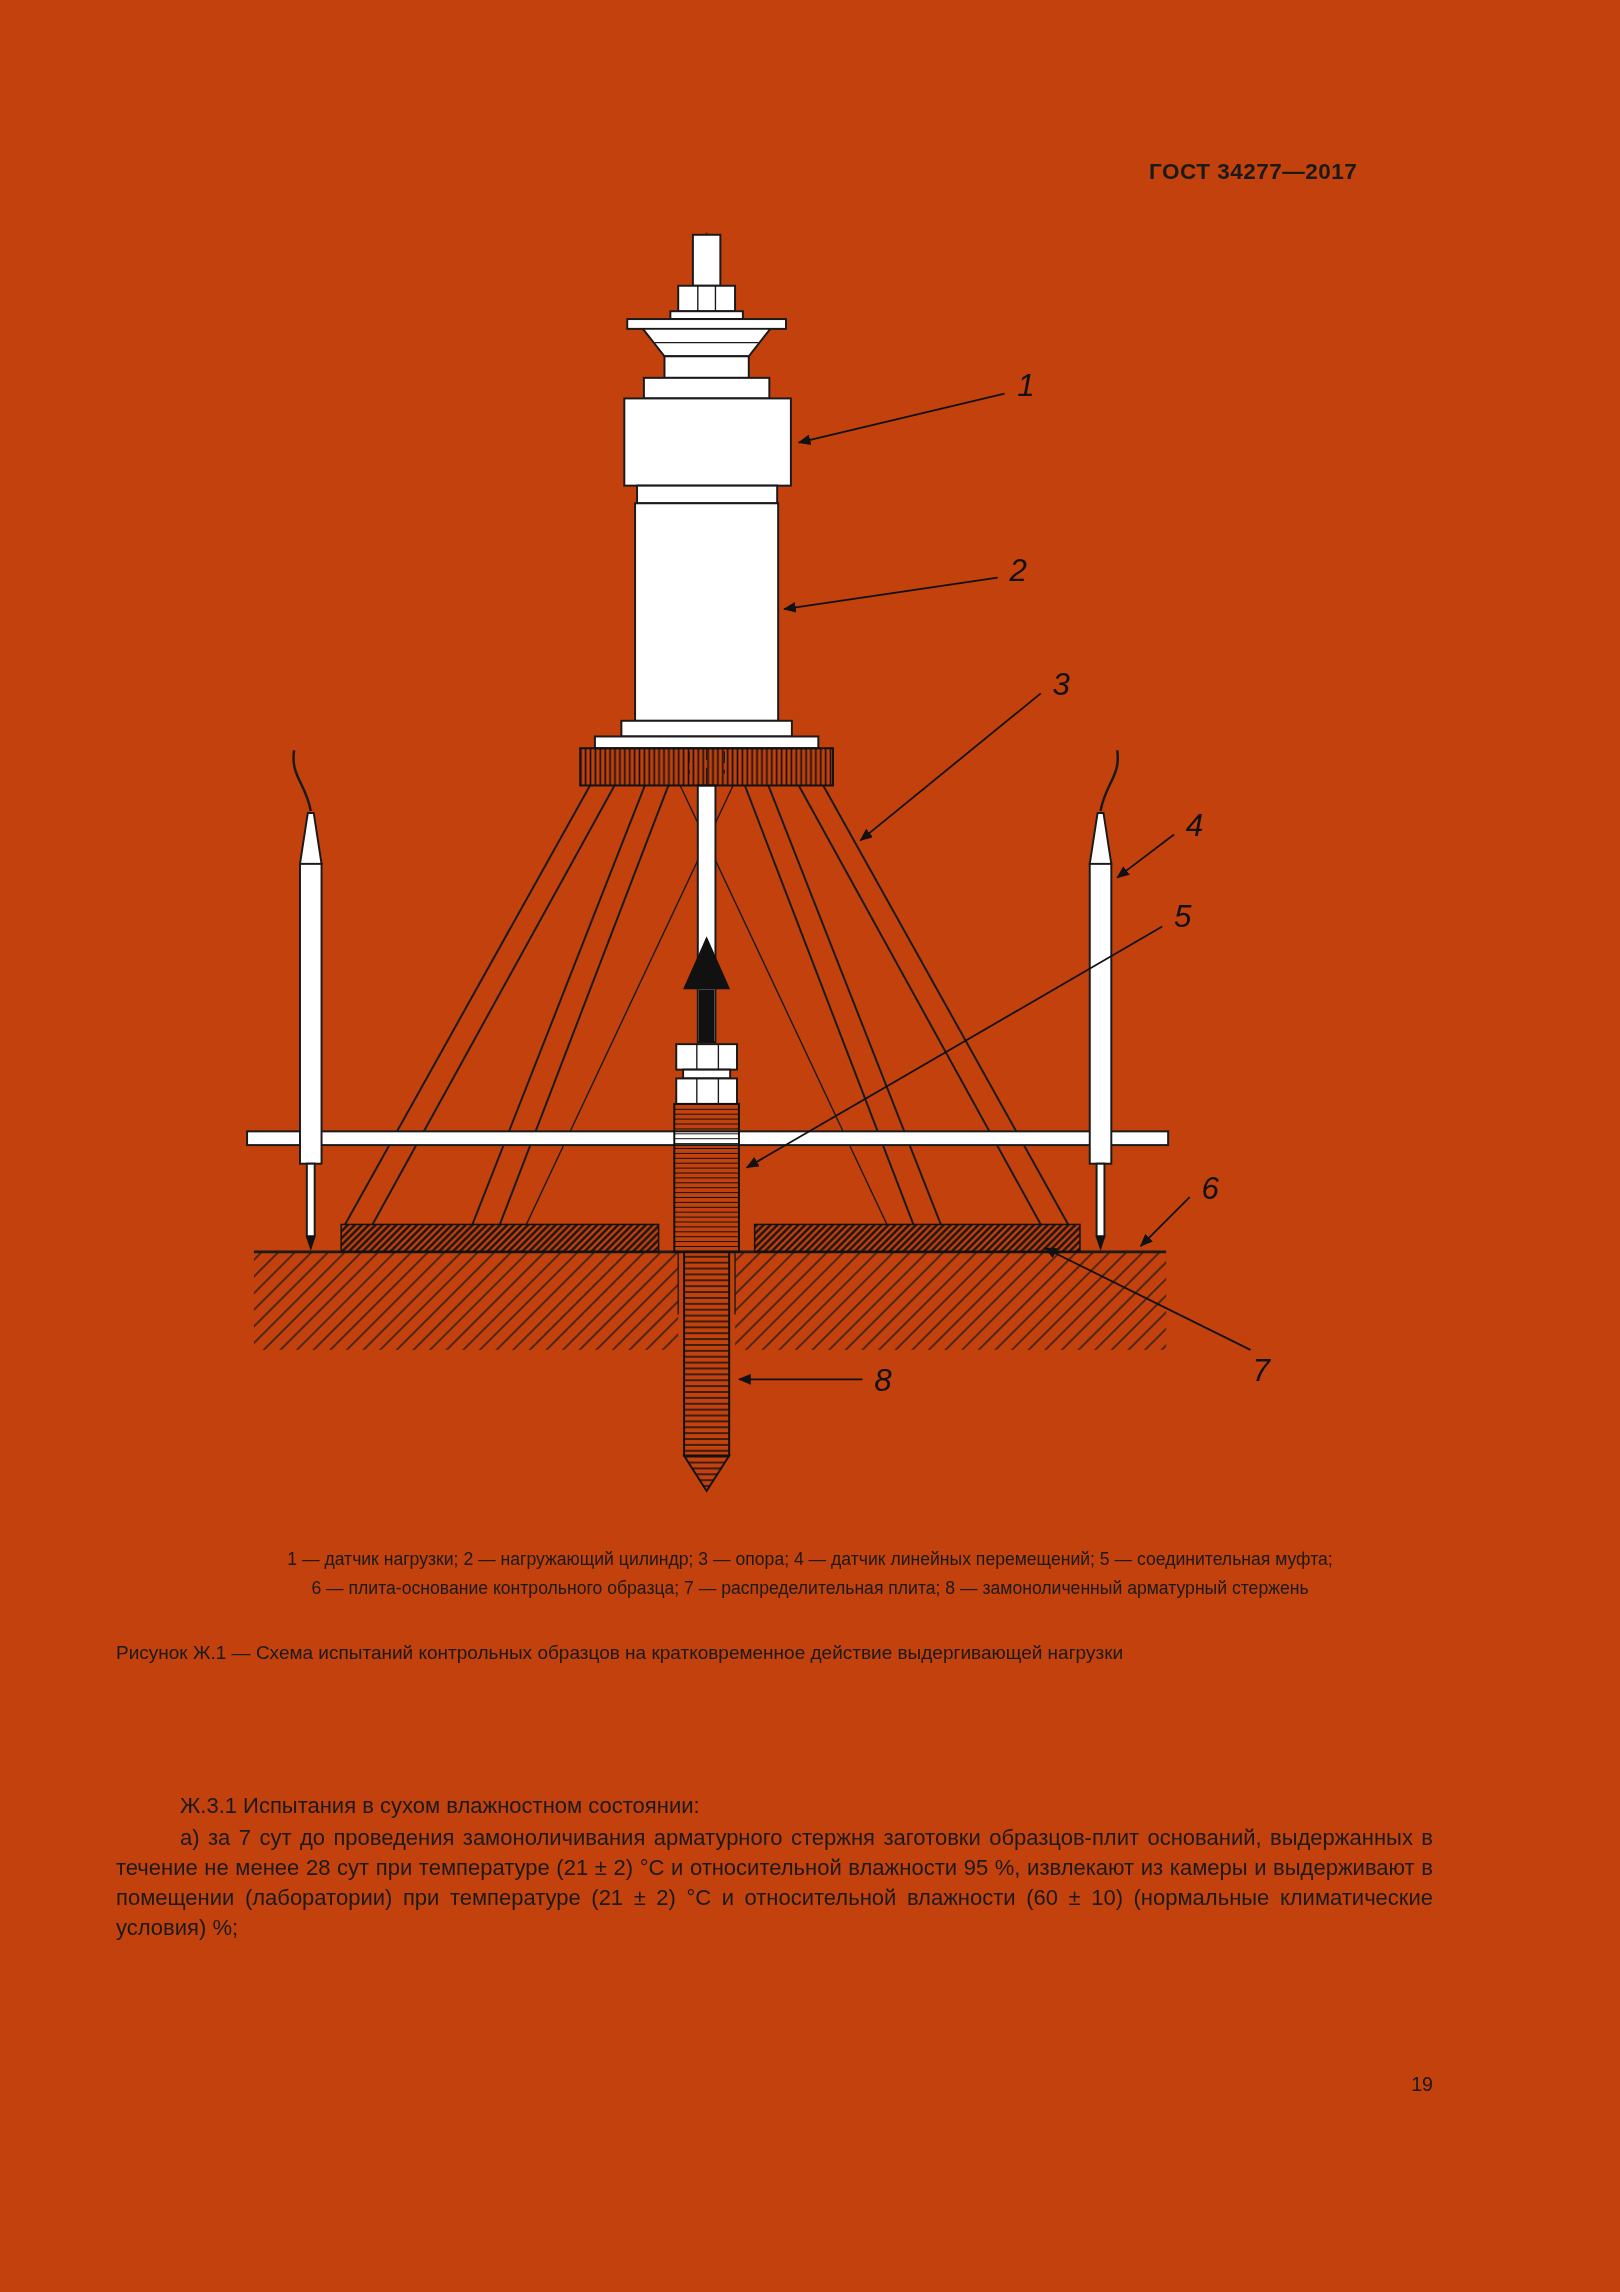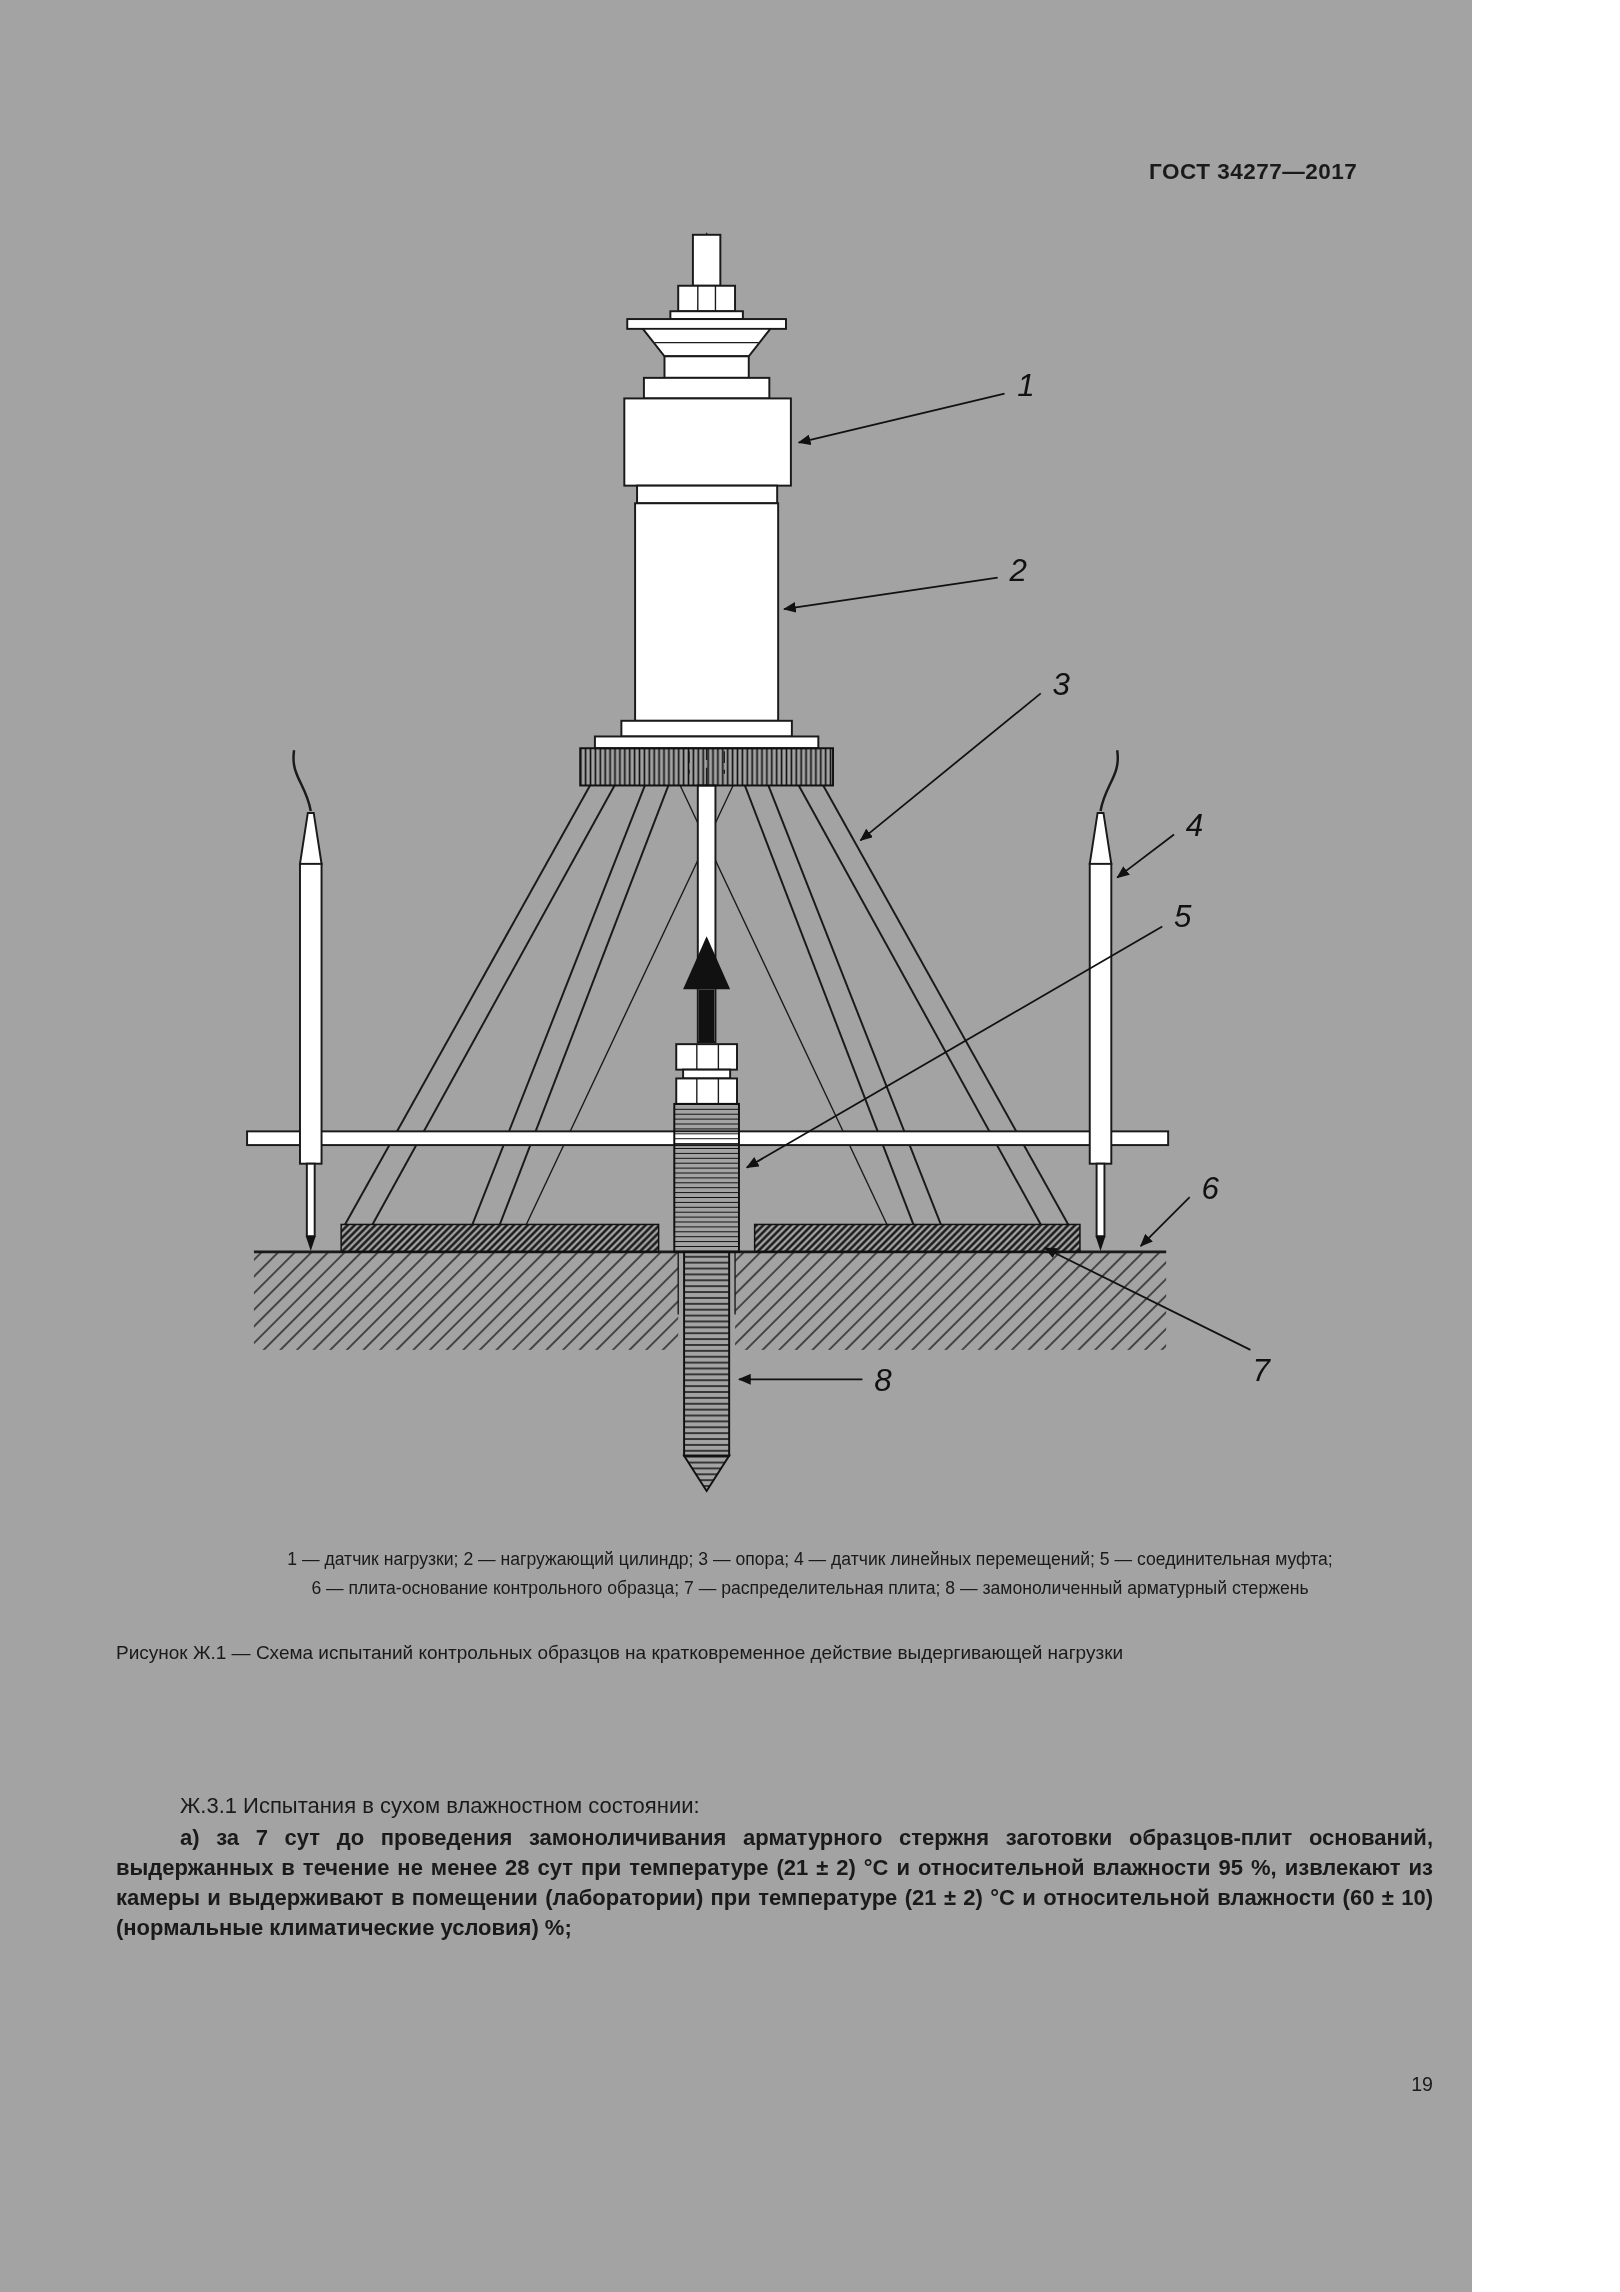--- a/index.html
+++ b/index.html
@@ -1,17 +1,17 @@
 <!DOCTYPE html>
 <html><head>
 <meta charset="utf-8">
 <style>
   html,body { margin:0; padding:0; background:#ffffff; }
   .page {
-    position:relative; width:1472px; height:2293px; background:#a3a3a3;
+    position:relative; width:1620px; height:2293px; background:#c2410c;
     font-family:"Liberation Sans", sans-serif; color:#1a1a1a; overflow:hidden;
   }
   .doc-number {
     position:absolute; top:159px; left:1149px;
     font-size:22.5px; font-weight:bold; letter-spacing:0.5px;
   }
   .figure-svg { position:absolute; top:225px; left:0; }
   .outl { fill:#ffffff; stroke:#1a1a1a; stroke-width:2; }
   .ln   { stroke:#1a1a1a; stroke-width:2; fill:none; }
   .thin { stroke:#1a1a1a; stroke-width:1.4; fill:none; }
@@ -27,21 +27,21 @@
   }
   .heading {
     position:absolute; top:1721px; left:179px; width:1166px;
     font-size:19.6px; font-weight:bold; line-height:30px;
   }
   .body-par {
     position:absolute; left:116px; width:1317px; margin:0;
     font-size:22px; line-height:30px; text-align:justify; text-indent:64px;
   }
   .p-zh31 { top:1791px; text-align:left; }
-  .p-a { top:1823px;font-weight:bold; }
+  .p-a { top:1823px; }
   .p-b { top:1956px; }
   .page-num {
     position:absolute; top:2064px; left:116px; width:1317px;
     font-size:19.6px; text-align:right;margin-top:9px;
   }
 </style>
 </head>
 <body>
 
 <div class="page">

